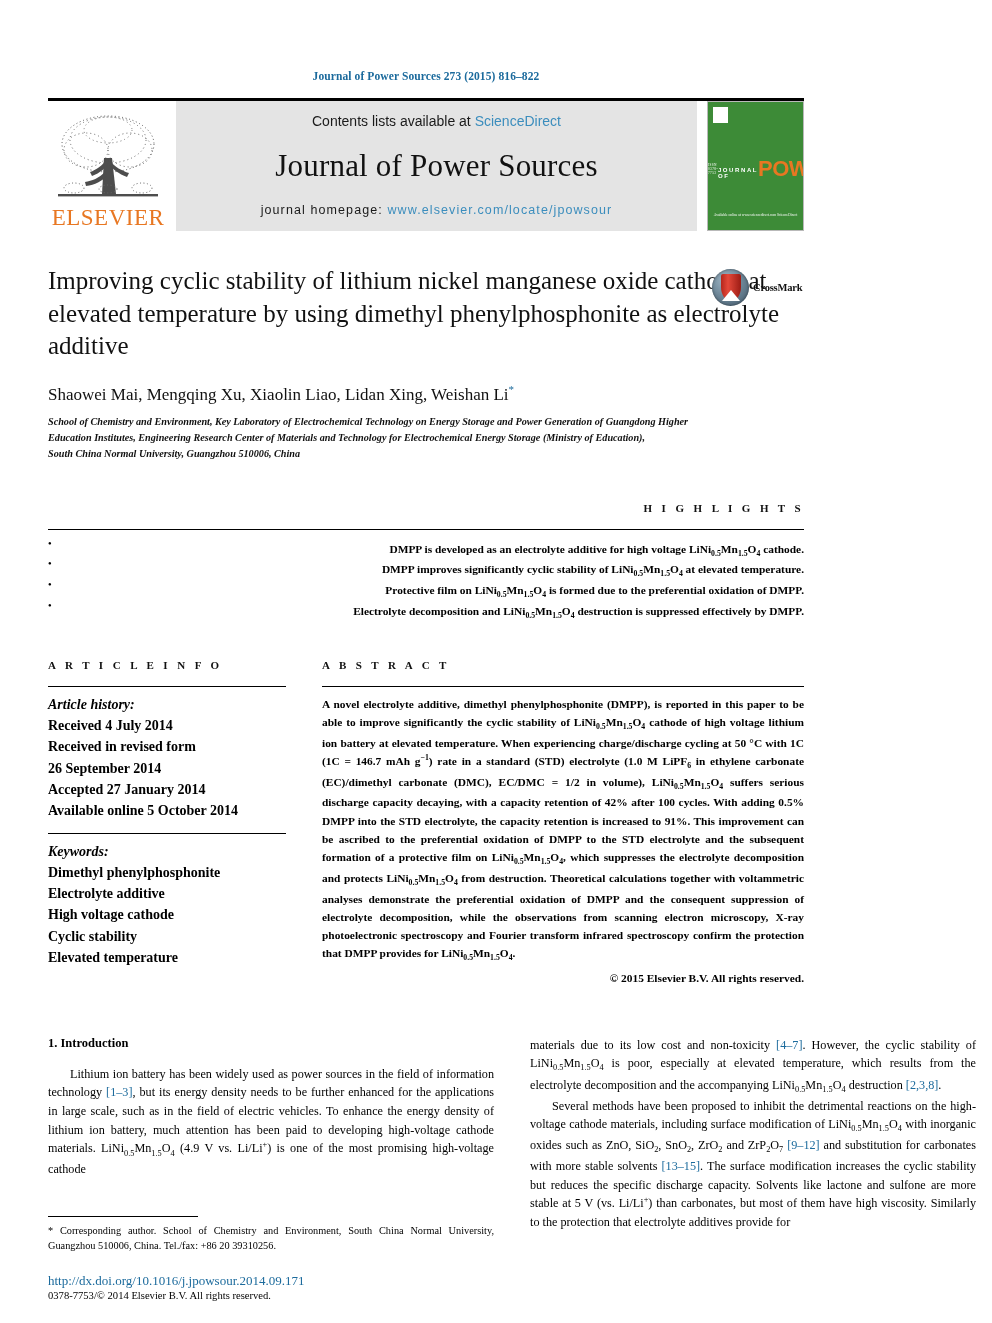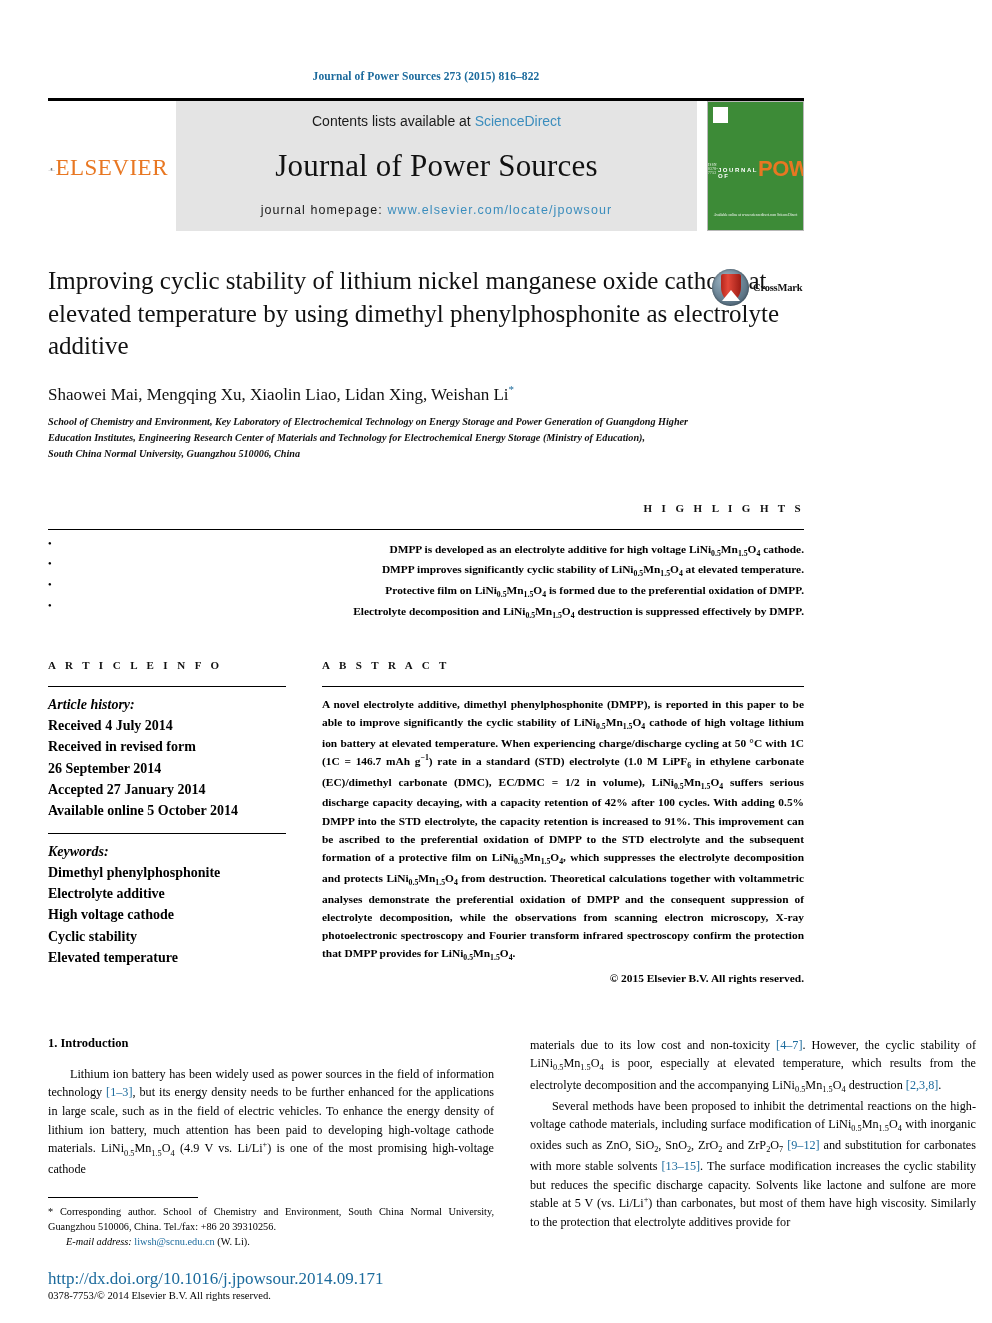--- a/index.html
+++ b/index.html
@@ -38,21 +38,21 @@
     margin-top: 16px;
     border-top: 3px solid #000;
     display: flex;
     align-items: stretch;
     height: 130px;
   }
   .elsevier-logo {
     width: 120px;
     flex: 0 0 120px;
     display: flex;
-    flex-direction: row;
+    flex-direction: column;
     justify-content: flex-end;
     align-items: center;
     padding-top: 4px;
   }
   .tree {
     width: 112px;
     height: 96px;
   }
   .elsevier-word {
     font-family: "Liberation Serif", serif;
@@ -342,21 +342,21 @@
   }
   .fn-text {
     font-size: 10.3px;
     line-height: 1.46;
     text-align: justify;
   }
   .fn-email { margin-left: 18px; }
   .fn-email .it { font-style: italic; }
   .link { color: #1b6a9c; }
   .doi-block { margin-top: 20px; }
-  .doi-line { font-size: 17px; color: #1b6a9c; }
+  .doi-line { font-size: 13px; color: #1b6a9c; }
   .issn-line { font-size: 10.6px; margin-top: 1px; }
 </style>
 </head>
 <body>
 
 <div class="page">
 
   <div class="running-head">Journal of Power Sources 273 (2015) 816–822</div>
 
   <div class="masthead">
@@ -472,24 +472,19 @@
     </div>
     <div class="body-col">
       <p class="body-text" style="text-indent:0">materials due to its low cost and non-toxicity <span class="ref">[4–7]</span>. However, the cyclic stability of LiNi<sub>0.5</sub>Mn<sub>1.5</sub>O<sub>4</sub> is poor, especially at elevated temperature, which results from the electrolyte decomposition and the accompanying LiNi<sub>0.5</sub>Mn<sub>1.5</sub>O<sub>4</sub> destruction <span class="ref">[2,3,8]</span>.</p>
       <p class="body-text">Several methods have been proposed to inhibit the detrimental reactions on the high-voltage cathode materials, including surface modification of LiNi<sub>0.5</sub>Mn<sub>1.5</sub>O<sub>4</sub> with inorganic oxides such as ZnO, SiO<sub>2</sub>, SnO<sub>2</sub>, ZrO<sub>2</sub> and ZrP<sub>2</sub>O<sub>7</sub> <span class="ref">[9–12]</span> and substitution for carbonates with more stable solvents <span class="ref">[13–15]</span>. The surface modification increases the cyclic stability but reduces the specific discharge capacity. Solvents like lactone and sulfone are more stable at 5 V (vs. Li/Li<sup>+</sup>) than carbonates, but most of them have high viscosity. Similarly to the protection that electrolyte additives provide for</p>
     </div>
   </div>
 
   <div class="footnotes">
     <div class="fn-rule"></div>
     <div class="fn-text">* Corresponding author. School of Chemistry and Environment, South China Normal University, Guangzhou 510006, China. Tel./fax: +86 20 39310256.</div>
-    <div class="fn-text fn-email">
-      <span class="it">E-mail address:</span>
-      <span class="link">liwsh@scnu.edu.cn</span>
-      <span>(W. Li).</span>
-    </div>
     <div class="doi-block">
       <div class="doi-line">http://dx.doi.org/10.1016/j.jpowsour.2014.09.171</div>
       <div class="issn-line">0378-7753/© 2014 Elsevier B.V. All rights reserved.</div>
     </div>
   </div>
 
 </div>
 
 </body></html>

